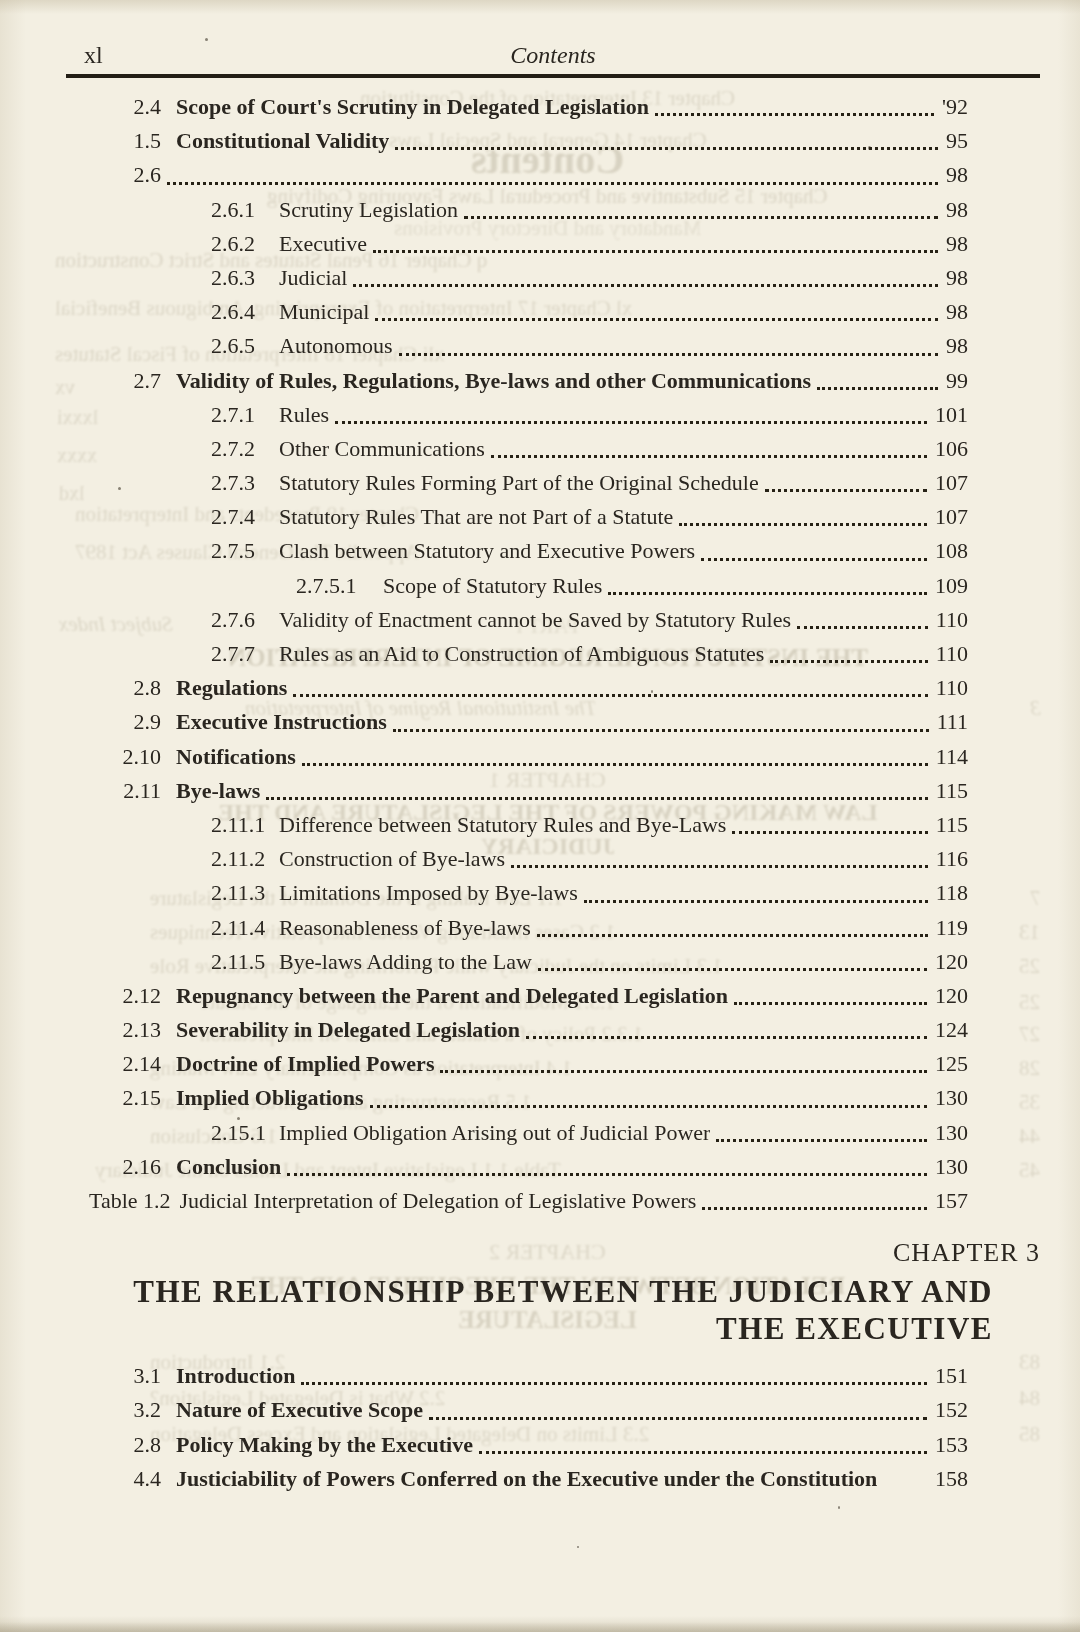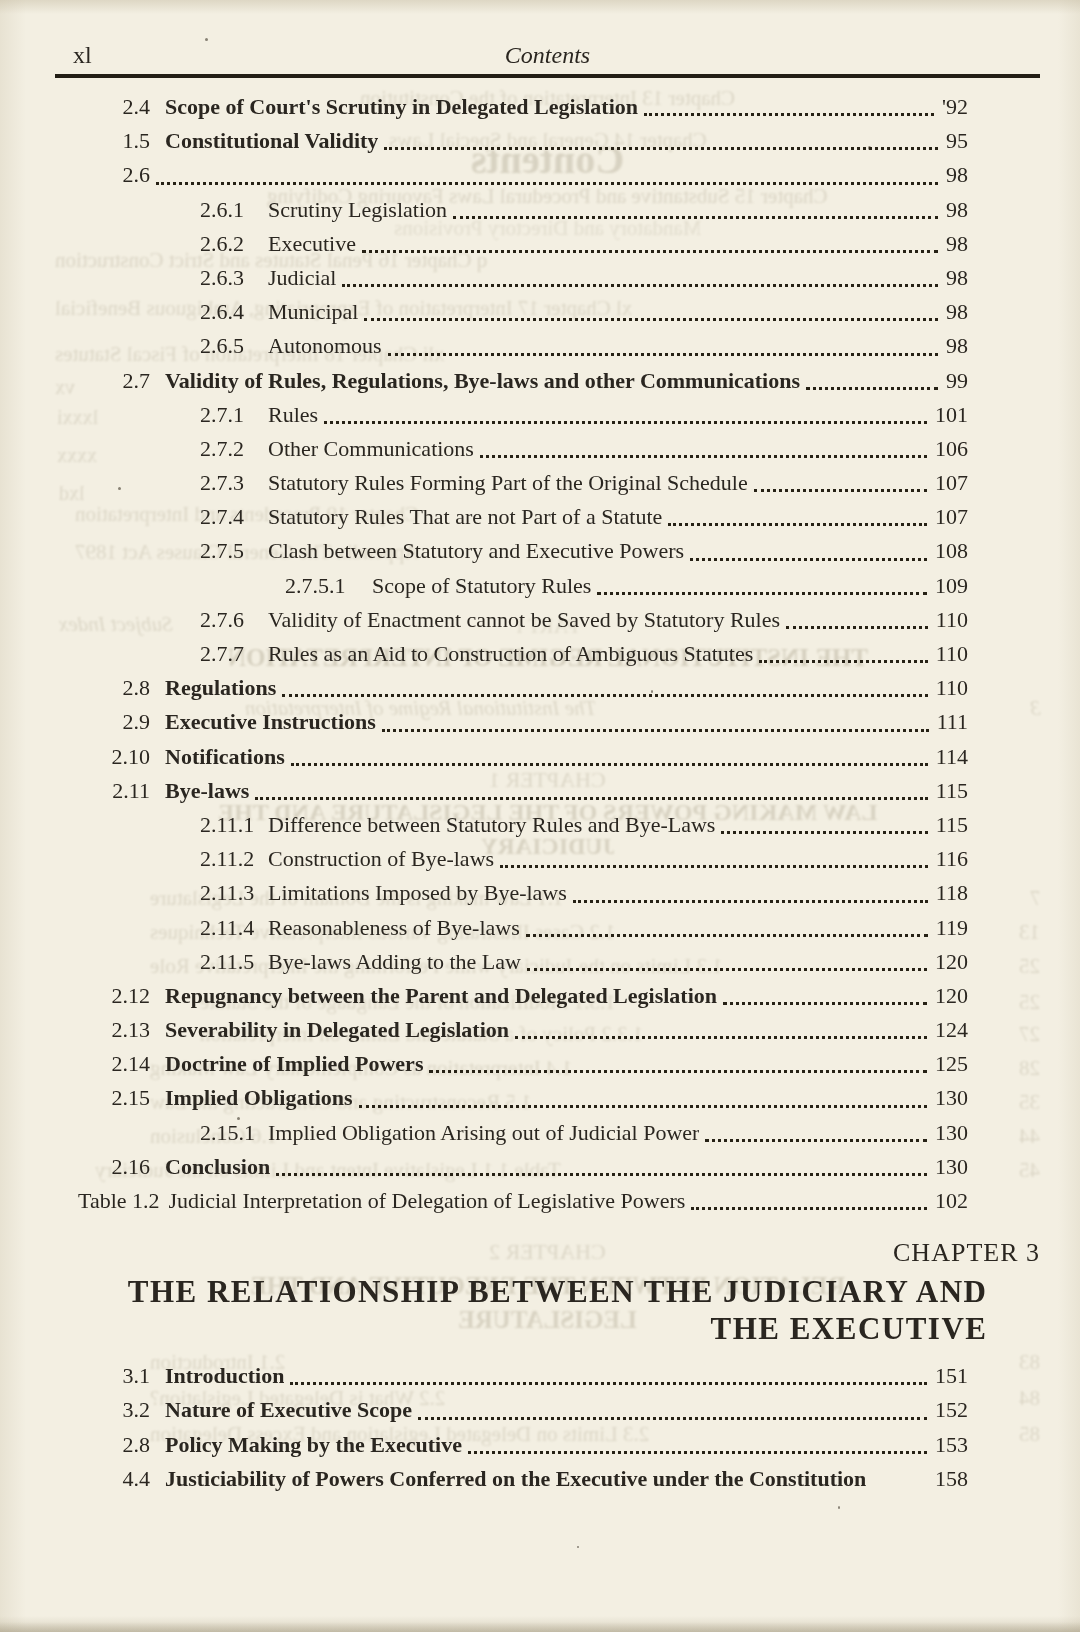--- a/index.html
+++ b/index.html
@@ -19,21 +19,21 @@
   .bleed-line{
     position:absolute; left:55px; right:40px;
     display:flex; align-items:baseline; white-space:nowrap;
     color:#7a6f52; filter:blur(0.8px); font-size:21px; line-height:24px;
   }
   .bleed-line.centered{justify-content:center;}
   .mir{display:inline-block; transform:scaleX(-1);}
   .bleed-spacer{flex:1 1 auto;}
   .bleed-num{flex:none; padding-right:72px;}
   
-  .content{position:absolute; left:55px; right:40px; top:30px; z-index:1;}
+  .content{position:absolute; left:66px; right:40px; top:30px; z-index:1;}
   .running-header{position:relative; height:44px; border-bottom:4px solid #221e15;}
   .folio{position:absolute; left:18px; bottom:5px; font-size:24px;}
   .rh-title{position:absolute; left:0; right:0; bottom:5px; text-align:center; font-style:italic; font-size:24px;}
   .toc{margin-top:12px;}
   .row{display:flex; align-items:baseline; height:34.2px; line-height:34.2px; font-size:22px; white-space:nowrap;}
   .num{flex:none;}
   .title{flex:0 1 auto; overflow:hidden;}
   .lvl-1 .num{margin-left:45px; width:50px; text-align:right;}
   .lvl-1 .title{margin-left:15px;font-weight:bold;}
   .lvl-2 .num{margin-left:145px; width:68px; text-align:left;}
@@ -391,21 +391,21 @@
         <div class="row lvl-1">
     <span class="num">2.16</span>
     <span class="title">Conclusion</span>
     <span class="dots"></span>
     <span class="pg">130</span>
   </div>
         <div class="row lvl-table">
     <span class="num">Table 1.2</span>
     <span class="title">Judicial Interpretation of Delegation of Legislative Powers</span>
     <span class="dots"></span>
-    <span class="pg">102</span>
+    <span class="pg">157</span>
   </div>
       </div>
 
     <div class="chapter-head">
       <div class="kicker">CHAPTER 3</div>
       <div class="ch-title">THE RELATIONSHIP BETWEEN THE JUDICIARY AND THE EXECUTIVE</div>
     </div>
 
     <div class="toc ch3-list" id="ch3-list">
         <div class="row lvl-1">

